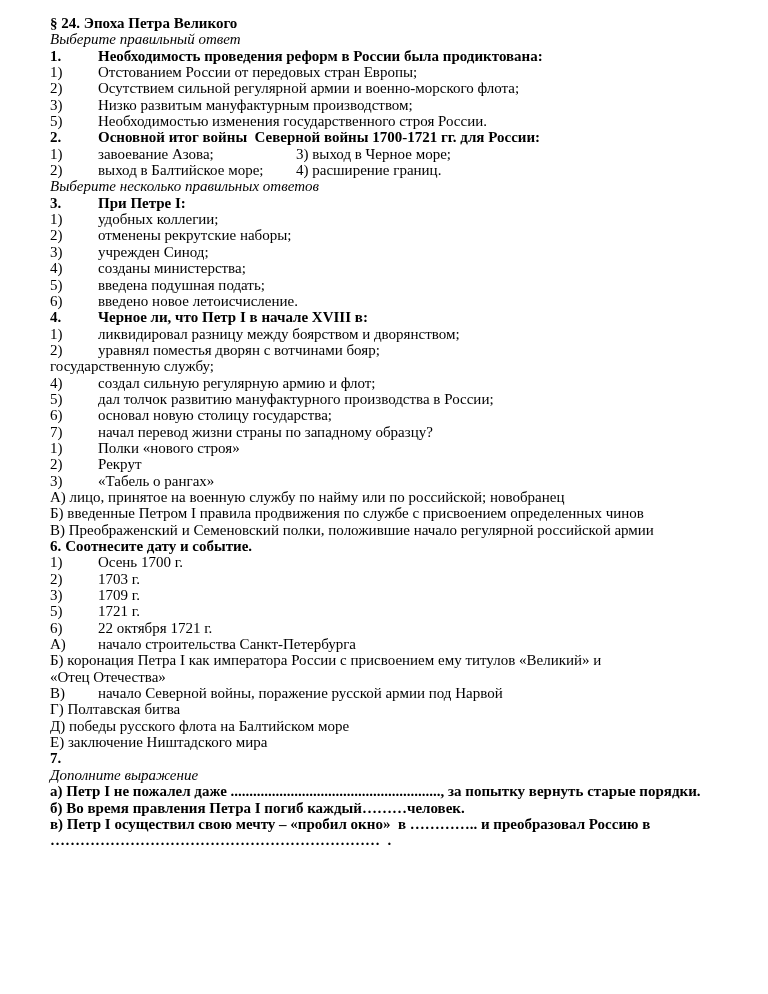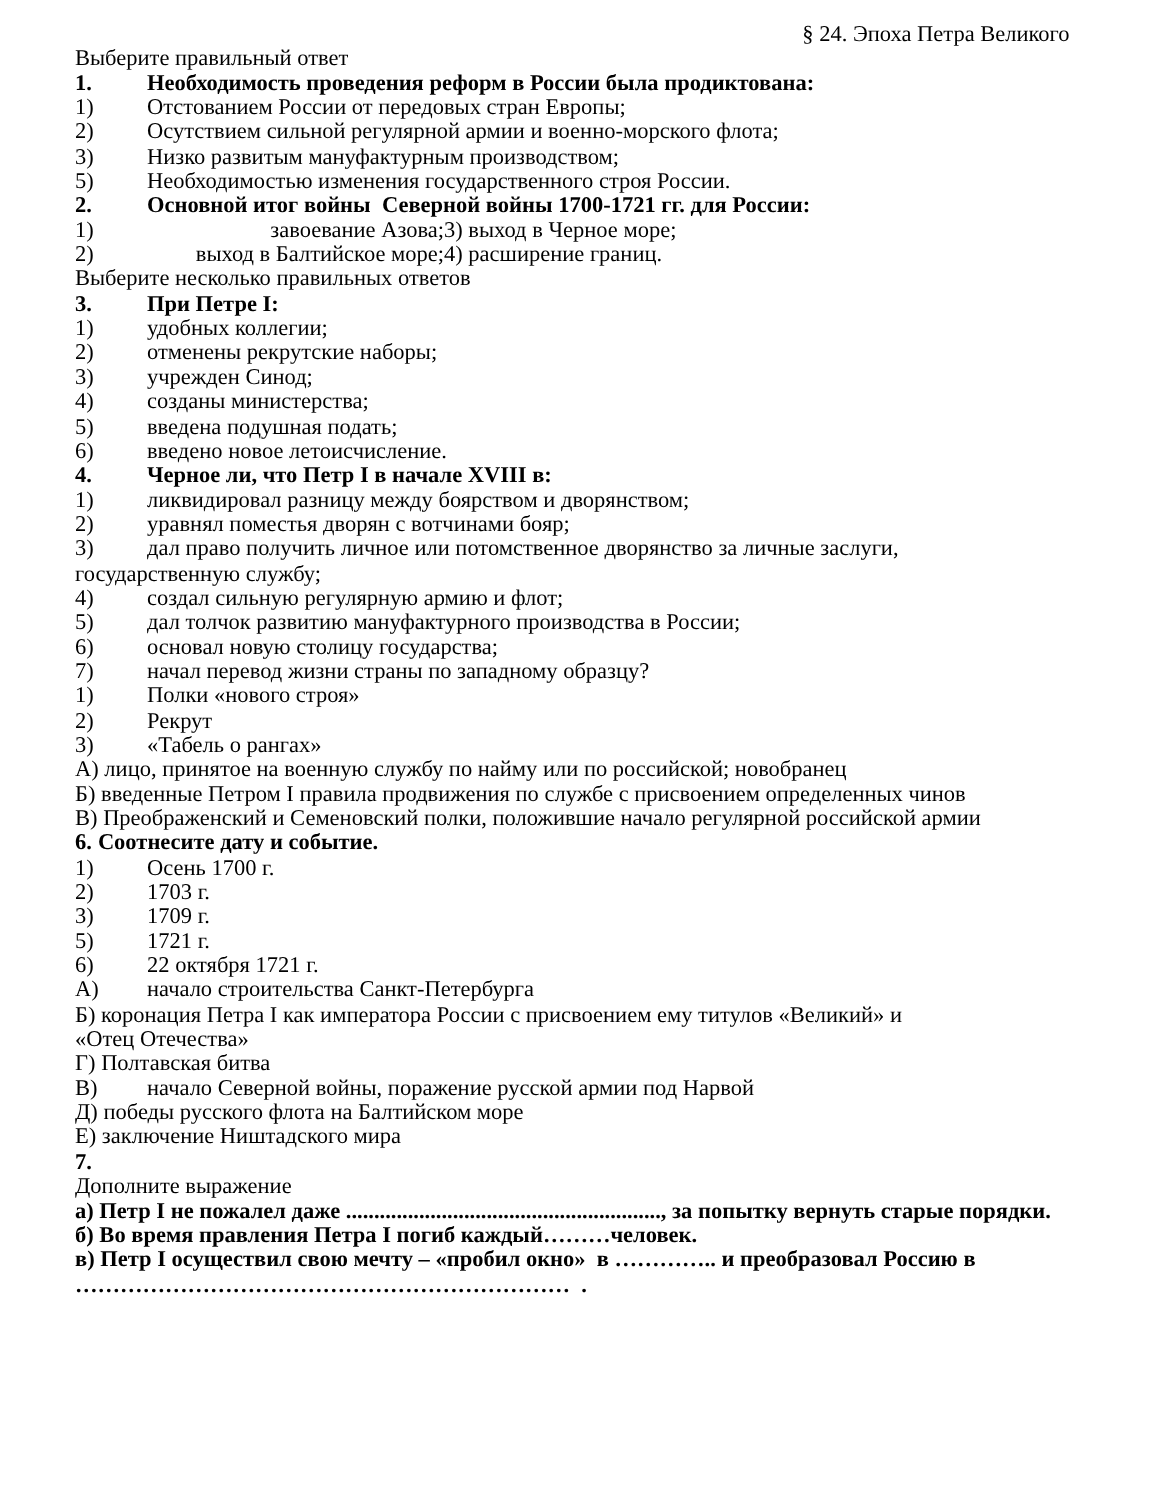--- a/index.html
+++ b/index.html
@@ -10,26 +10,26 @@
     min-height: 994px;
     padding: 15px 55px 20px 50px;
     font-family: "Liberation Serif", "DejaVu Serif", serif;
     font-size: 15px;
     line-height: 16.35px;
     color: #000000;
     background: #ffffff;
   }
   .line { min-height: 16.35px; }
   .line span { white-space: pre-wrap; }
-  .title { text-align: right; font-weight: normal; }
-  .instr { }
+  .title { text-align: left; font-weight: bold; }
+  .instr { font-style: italic; }
   .b { font-weight: bold; }
   .marker { display: inline-block; width: 48px; }
   .mr { margin-right: 4px; }
-  .col1 { display: inline-block; width: 198px; text-align: right; }
+  .col1 { display: inline-block; width: 198px; }
 </style>
 </head>
 <body>
 
 <div class="page">
     <div class="line title"><span>§ 24. Эпоха Петра Великого</span></div>
     <div class="line instr"><span>Выберите правильный ответ</span></div>
     <div class="line q"><span class="marker b">1.</span><span class="b">Необходимость проведения реформ в России была продиктована:</span></div>
     <div class="line item"><span class="marker">1)</span><span>Отстованием России от передовых стран Европы;</span></div>
     <div class="line item"><span class="marker">2)</span><span>Осутствием сильной регулярной армии и военно-морского флота;</span></div>
@@ -42,43 +42,42 @@
     <div class="line q"><span class="marker b">3.</span><span class="b">При Петре I:</span></div>
     <div class="line item"><span class="marker">1)</span><span>удобных коллегии;</span></div>
     <div class="line item"><span class="marker">2)</span><span>отменены рекрутские наборы;</span></div>
     <div class="line item"><span class="marker">3)</span><span>учрежден Синод;</span></div>
     <div class="line item"><span class="marker">4)</span><span>созданы министерства;</span></div>
     <div class="line item"><span class="marker">5)</span><span>введена подушная подать;</span></div>
     <div class="line item"><span class="marker">6)</span><span>введено новое летоисчисление.</span></div>
     <div class="line q"><span class="marker b">4.</span><span class="b">Черное ли, что Петр I в начале XVIII в:</span></div>
     <div class="line item"><span class="marker">1)</span><span>ликвидировал разницу между боярством и дворянством;</span></div>
     <div class="line item"><span class="marker">2)</span><span>уравнял поместья дворян с вотчинами бояр;</span></div>
-    <div class="line item"><span class="marker">3)</span><span>дал право получить личное или потомственное дворянство за личные заслуги,</span></div>
     <div class="line cont"><span>государственную службу;</span></div>
     <div class="line item"><span class="marker">4)</span><span>создал сильную регулярную армию и флот;</span></div>
     <div class="line item"><span class="marker">5)</span><span>дал толчок развитию мануфактурного производства в России;</span></div>
     <div class="line item"><span class="marker">6)</span><span>основал новую столицу государства;</span></div>
     <div class="line item"><span class="marker">7)</span><span>начал перевод жизни страны по западному образцу?</span></div>
     <div class="line item"><span class="marker">1)</span><span>Полки «нового строя»</span></div>
     <div class="line item"><span class="marker">2)</span><span>Рекрут</span></div>
     <div class="line item"><span class="marker">3)</span><span>«Табель о рангах»</span></div>
     <div class="line flow"><span>А) лицо, принятое на военную службу по найму или по российской; новобранец</span></div>
     <div class="line flow"><span>Б) введенные Петром I правила продвижения по службе с присвоением определенных чинов</span></div>
     <div class="line flow"><span>В) Преображенский и Семеновский полки, положившие начало регулярной российской армии</span></div>
     <div class="line qbold"><span class="b mr">6.</span><span class="b">Соотнесите дату и событие.</span></div>
     <div class="line item"><span class="marker">1)</span><span>Осень 1700 г.</span></div>
     <div class="line item"><span class="marker">2)</span><span>1703 г.</span></div>
     <div class="line item"><span class="marker">3)</span><span>1709 г.</span></div>
     <div class="line item"><span class="marker">5)</span><span>1721 г.</span></div>
     <div class="line item"><span class="marker">6)</span><span>22 октября 1721 г.</span></div>
     <div class="line item"><span class="marker">А)</span><span>начало строительства Санкт-Петербурга</span></div>
     <div class="line flow"><span>Б) коронация Петра I как императора России с присвоением ему титулов «Великий» и</span></div>
     <div class="line cont"><span>«Отец Отечества»</span></div>
+    <div class="line item"><span class="marker">В)</span><span>начало Северной войны, поражение русской армии под Нарвой</span></div>
     <div class="line flow"><span>Г) Полтавская битва</span></div>
-    <div class="line item"><span class="marker">В)</span><span>начало Северной войны, поражение русской армии под Нарвой</span></div>
     <div class="line flow"><span>Д) победы русского флота на Балтийском море</span></div>
     <div class="line flow"><span>Е) заключение Ништадского мира</span></div>
     <div class="line qbold"><span class="b mr">7.</span><span class="b"></span></div>
     <div class="line instr"><span>Дополните выражение</span></div>
     <div class="line bflow"><span class="b">а) Петр I не пожалел даже ........................................................, за попытку вернуть старые порядки.</span></div>
     <div class="line bflow"><span class="b">б) Во время правления Петра I погиб каждый………человек.</span></div>
     <div class="line bflow"><span class="b">в) Петр I осуществил свою мечту – «пробил окно»  в ………….. и преобразовал Россию в</span></div>
     <div class="line cont"><span class="b">…………………………………………………………  .</span></div>
   </div>
 

